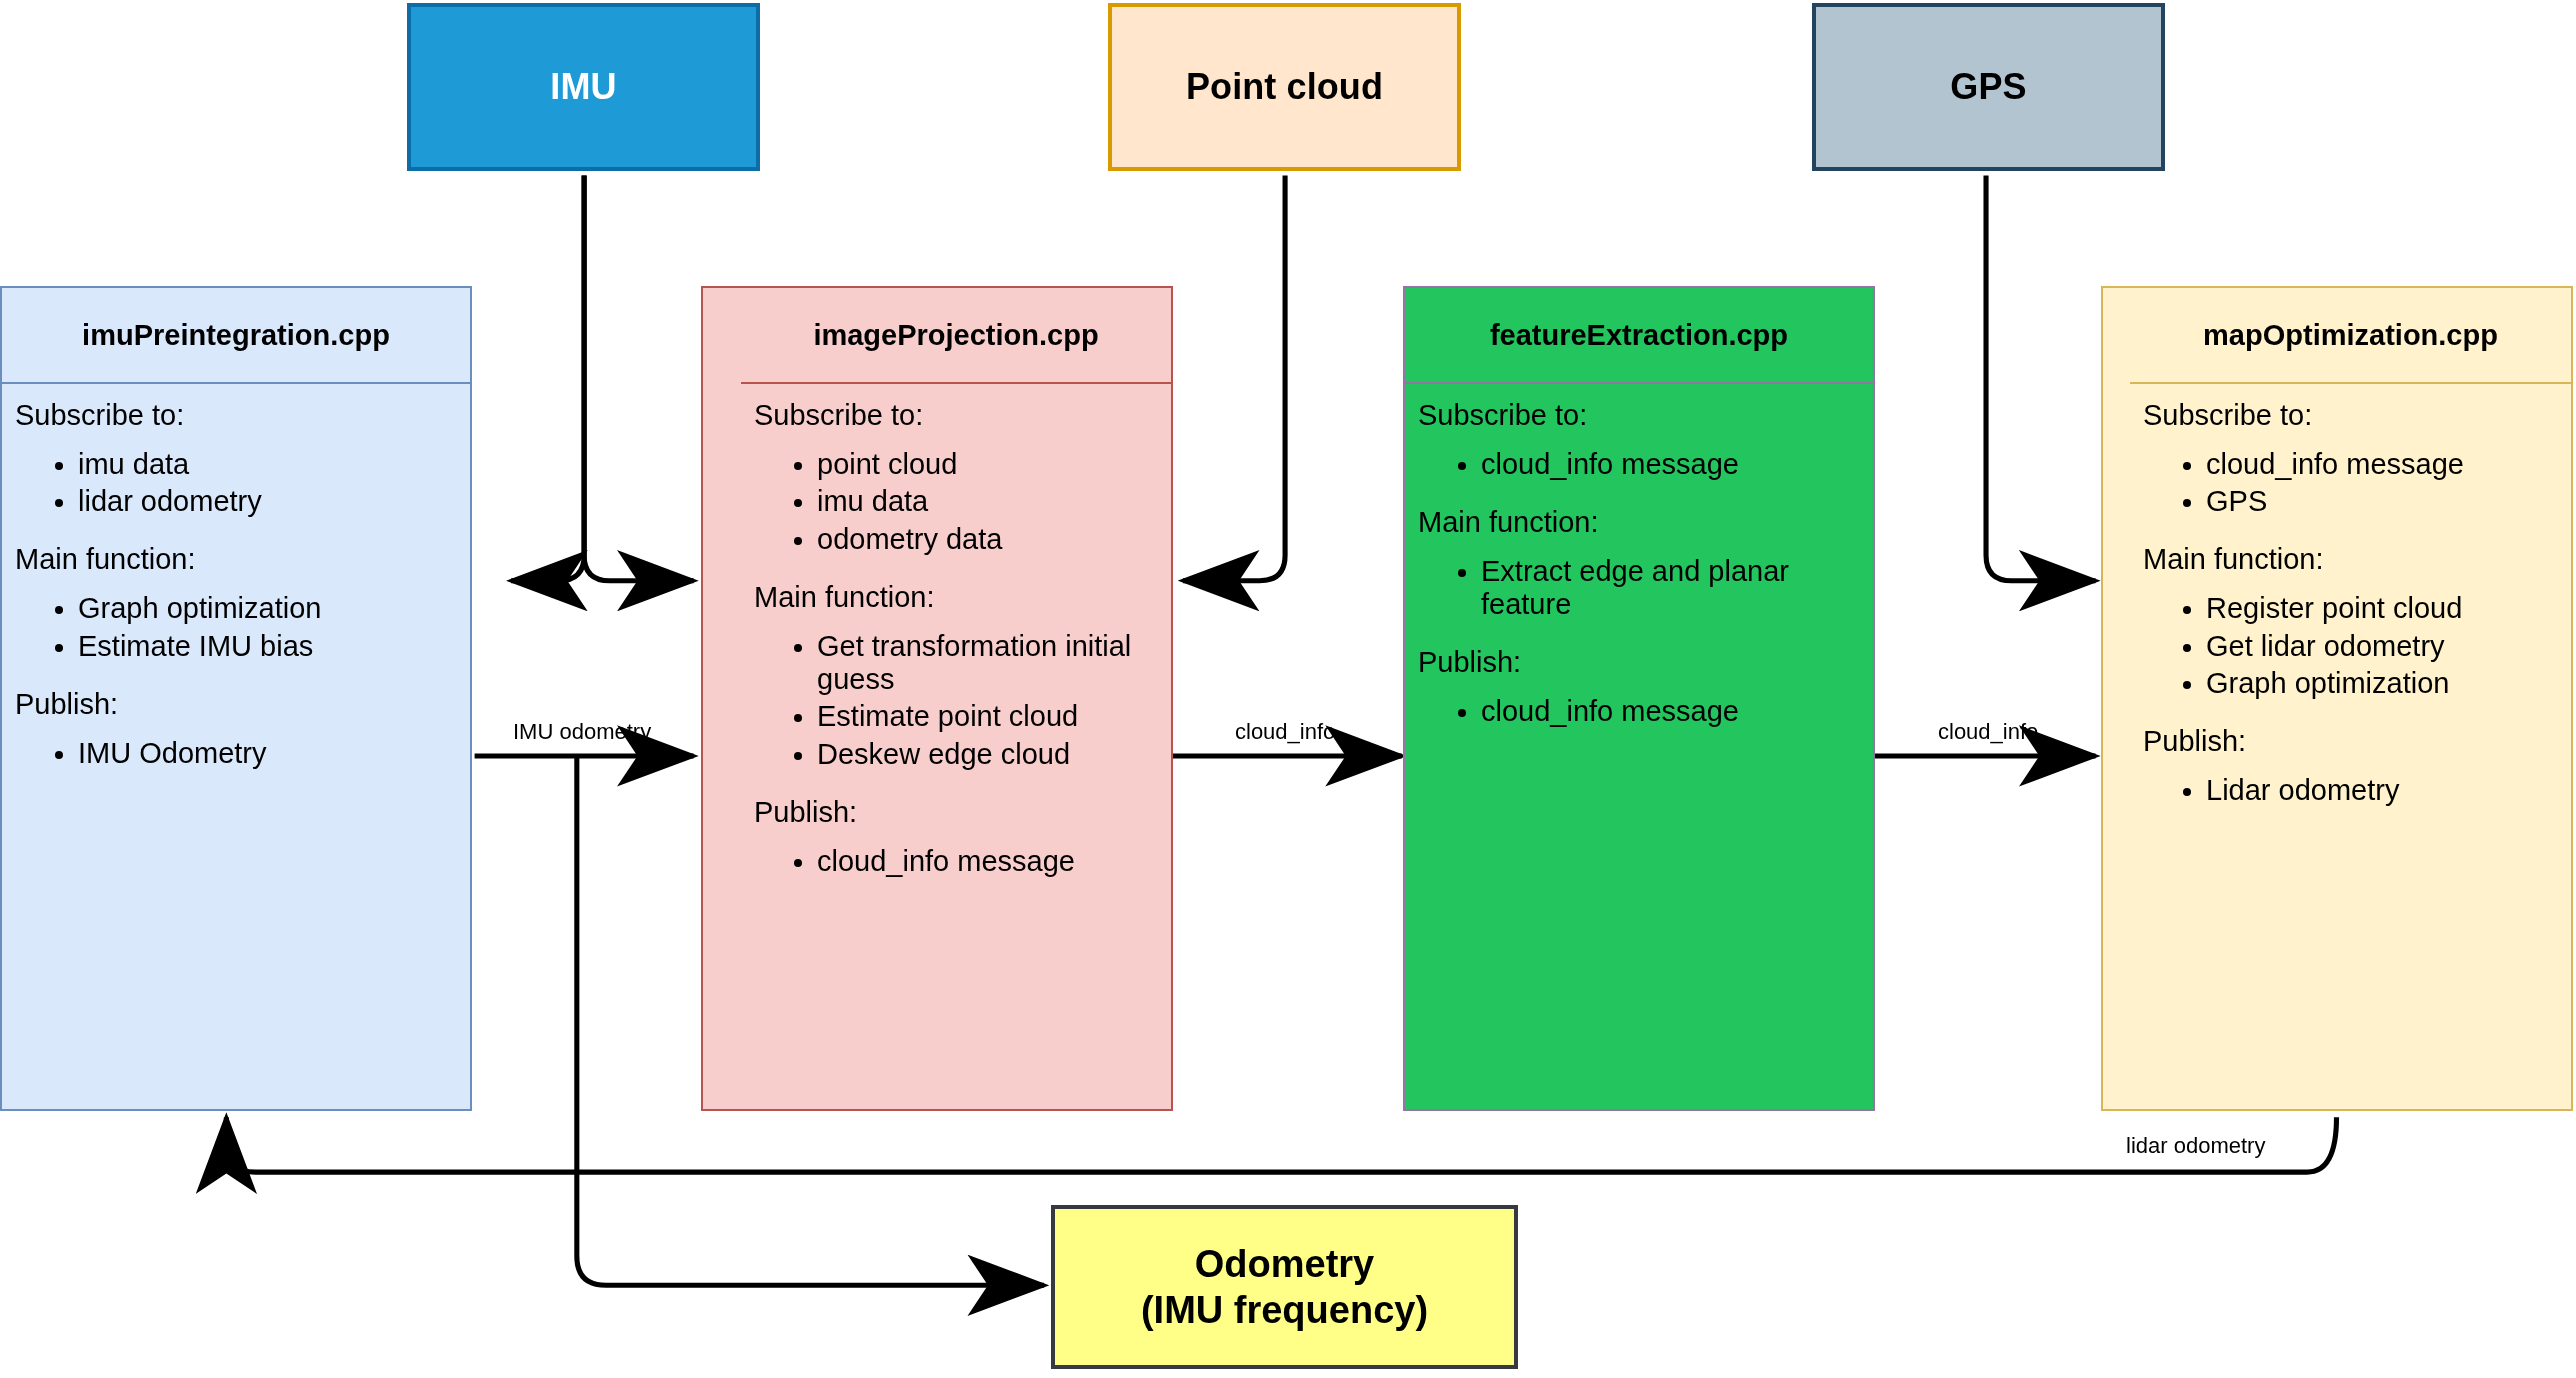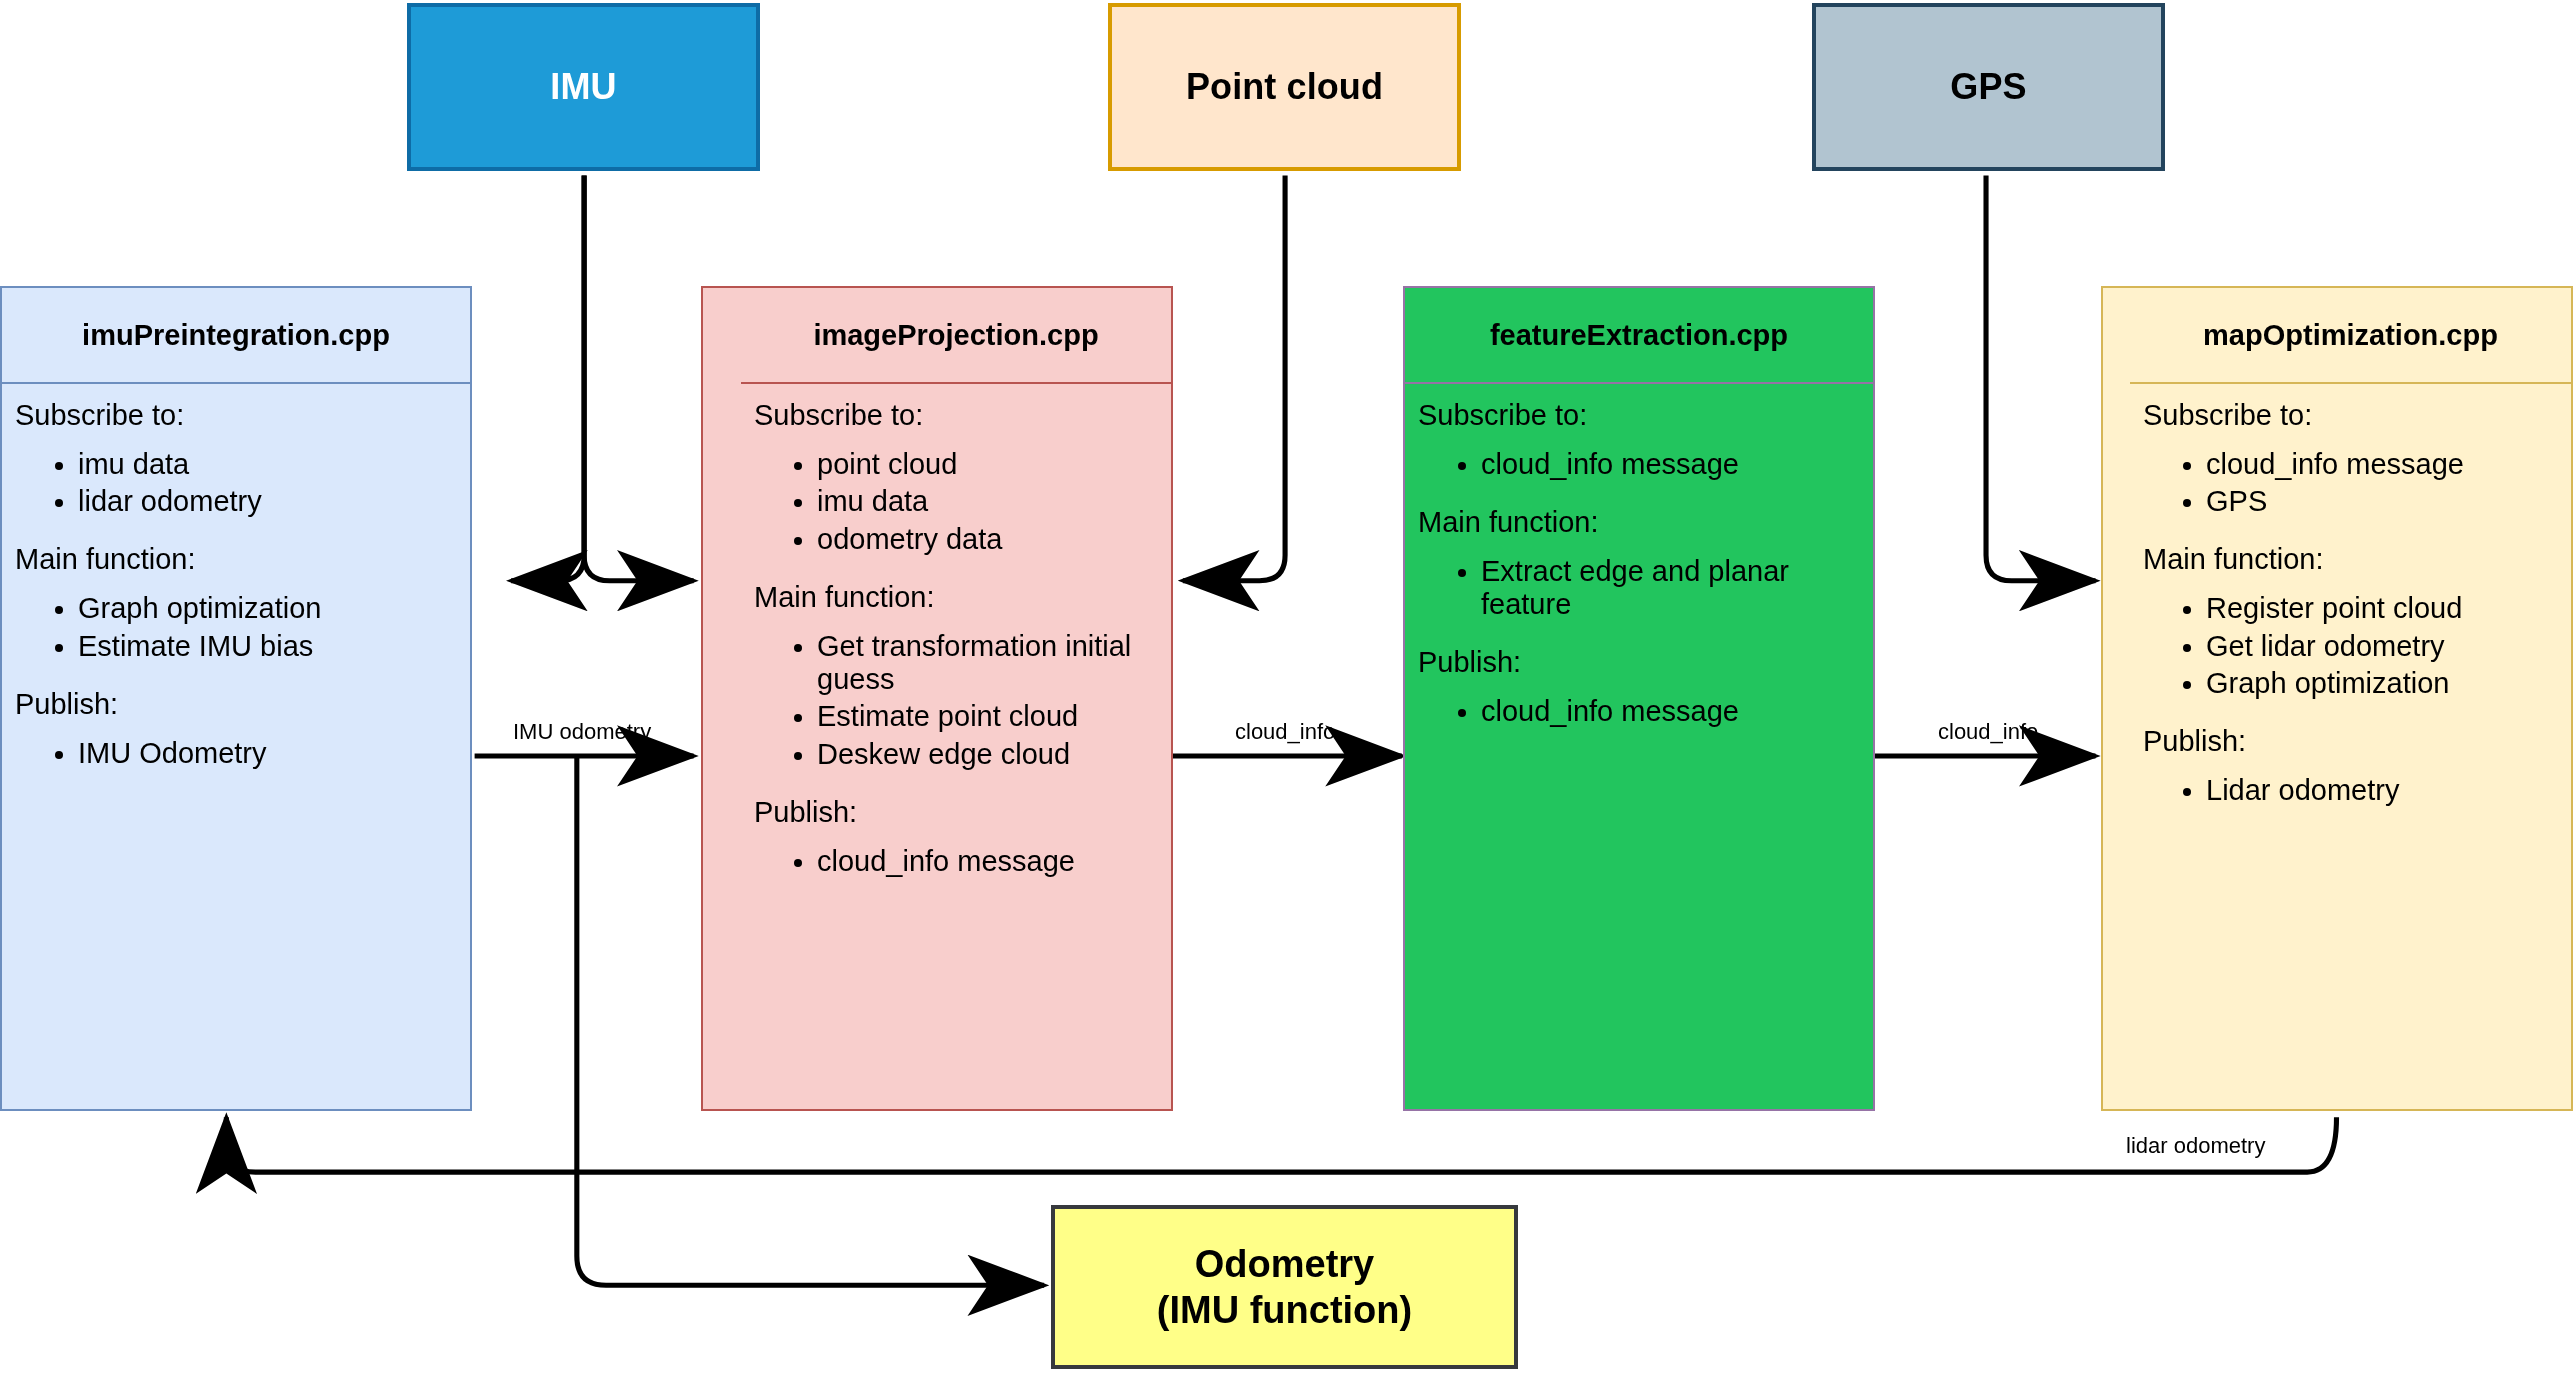--- a/index.html
+++ b/index.html
@@ -247,18 +247,18 @@
       <div class="sec">Publish:</div>
       <ul>
         <li>Lidar odometry</li>
       </ul>
     </div>
   </div>
 
   <div class="node odom" style="left:1051px; top:1205px; width:467px; height:164px;">
     <div>
       <div>Odometry</div>
-      <div>(IMU function)</div>
+      <div>(IMU frequency)</div>
     </div>
   </div>
 
 </div>
 
 
 </body></html>

